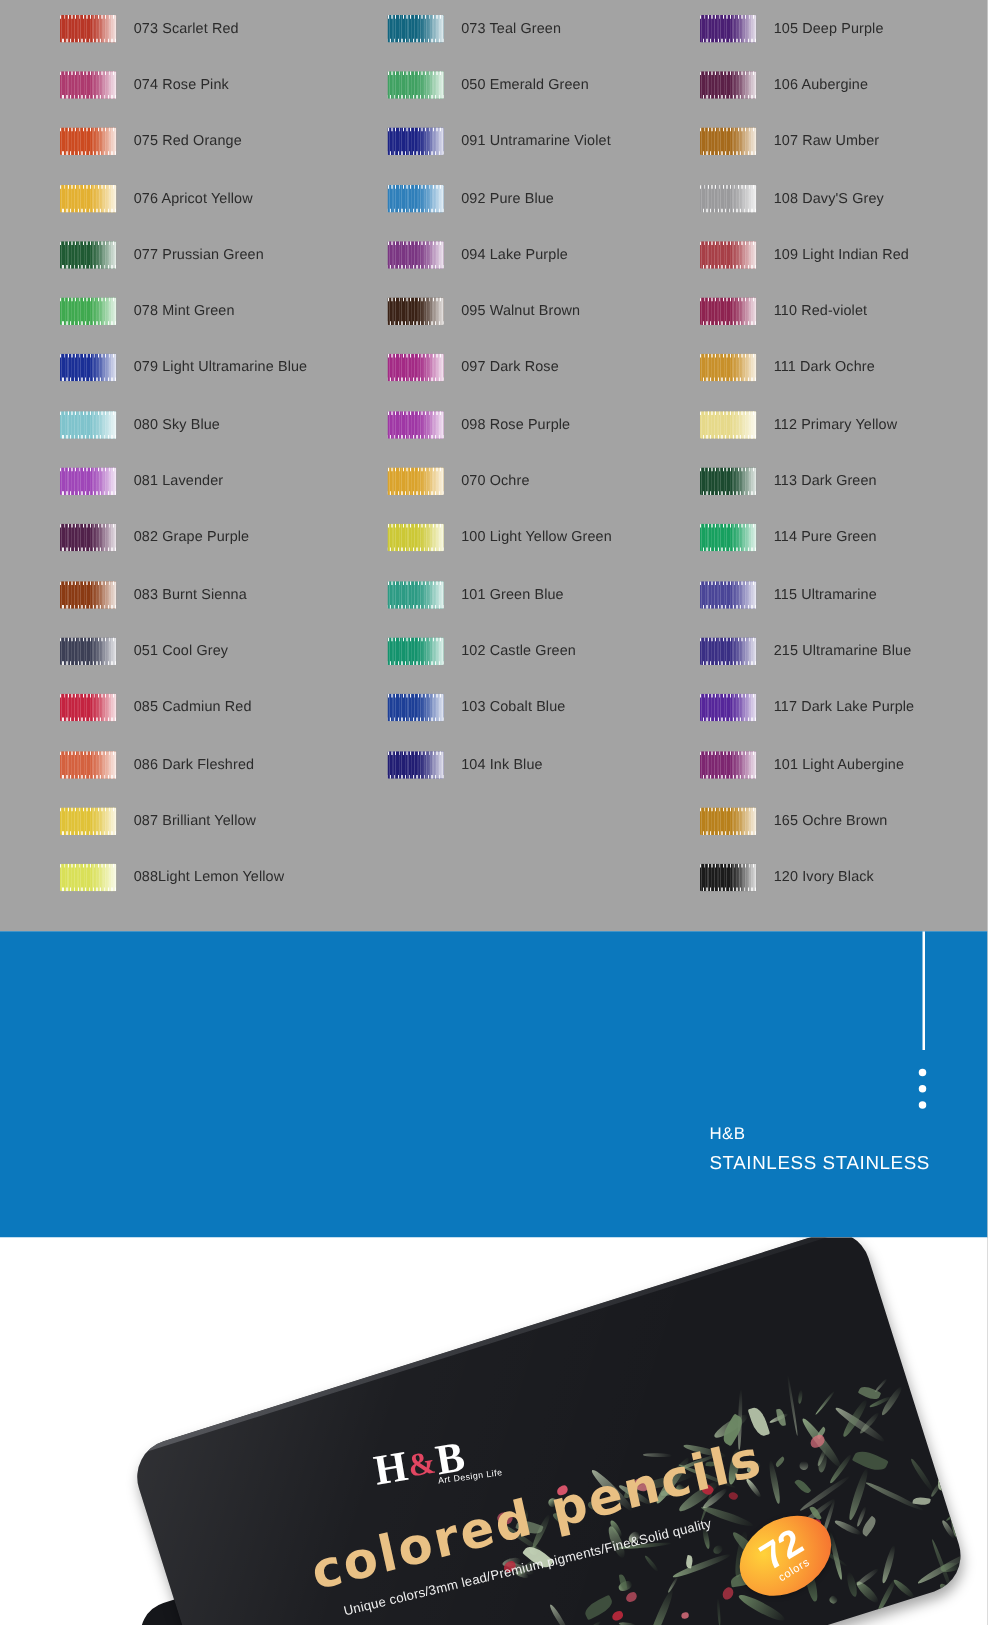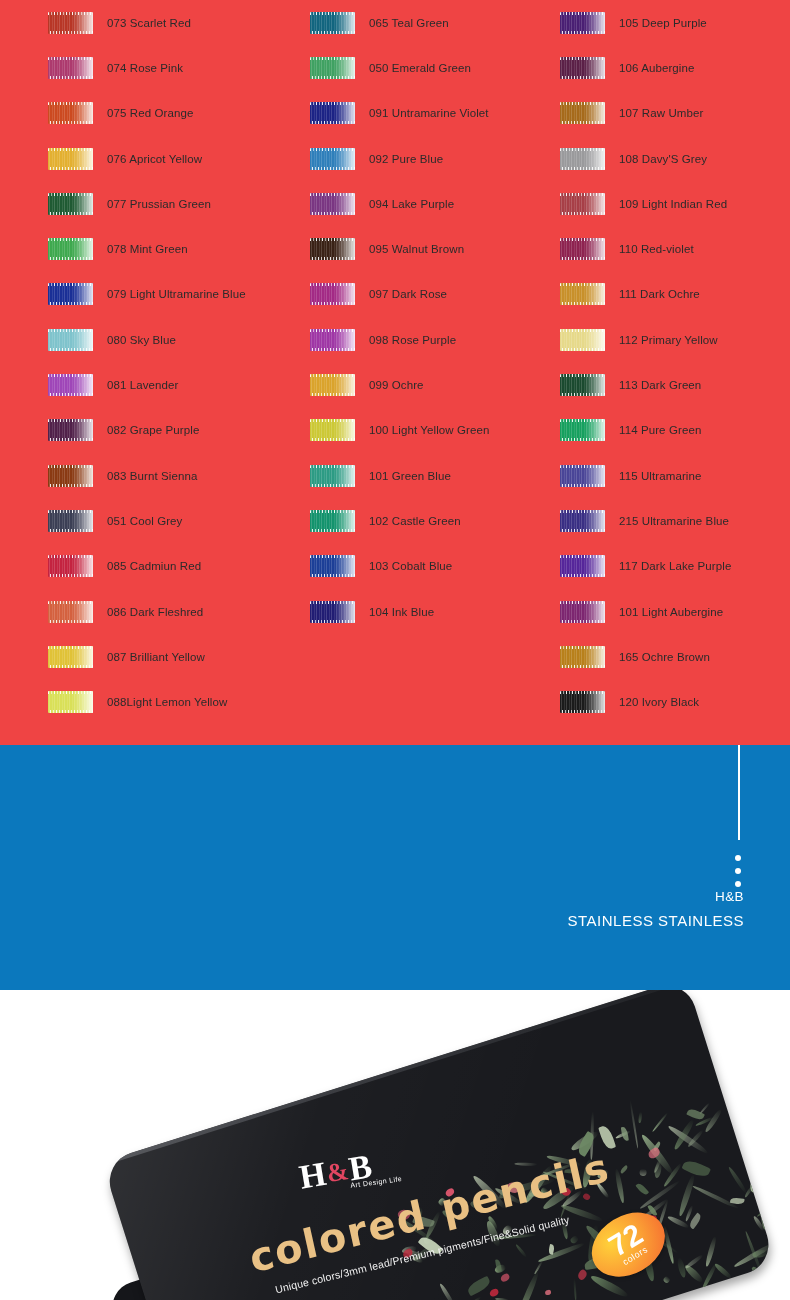--- a/index.html
+++ b/index.html
@@ -7,21 +7,21 @@
     width:790px;height:1300px;
     background:#ffffff;
     font-family:"Liberation Sans",sans-serif;
     overflow:hidden;
     position:relative;
   }
 
   
   #swatch-chart{
     position:absolute;left:0;top:0;width:790px;height:745px;
-    background:#ef4444;
+    background:#a3a3a3;
   }
   .chart-col{
     position:absolute;top:0;
   }
   #col-1{left:48px;width:250px;}
   #col-2{left:310px;width:250px;}
   #col-3{left:560px;width:230px;}
 
   .swatch-row{
     display:flex;align-items:center;
@@ -92,22 +92,22 @@
     background:#ffffff;
   }
   .banner-dot{
     position:absolute;left:735px;width:6px;height:6px;
     border-radius:50%;background:#ffffff;
   }
   #banner-dot-1{top:110px;}
   #banner-dot-2{top:123px;}
   #banner-dot-3{top:136px;}
   #banner-text{
-    position:absolute;right:46px;top:140px;
-    text-align:right;color:#ffffff;
+    position:absolute;right:46px;top:150px;
+    color:#ffffff;
   }
   #banner-brand{
     font-size:13.5px;letter-spacing:.4px;line-height:24px;
   }
   #banner-subtitle{
     font-size:15px;letter-spacing:.5px;line-height:24px;
   }
 
   
   #product-photo{
@@ -385,21 +385,21 @@
     </div>
   <div class="chart-col" id="col-2">
       <div class="swatch-row">
         <div class="swatch">
           <div class="base" style="background: rgb(18, 101, 127);"></div>
           <div class="streaks"></div>
           <div class="rough-top"></div>
           <div class="rough-bot"></div>
           <div class="fade"></div>
         </div>
-        <div class="swatch-label">065 Teal Green</div>
+        <div class="swatch-label">073 Teal Green</div>
       </div>
       <div class="swatch-row">
         <div class="swatch">
           <div class="base" style="background: rgb(64, 161, 98);"></div>
           <div class="streaks"></div>
           <div class="rough-top"></div>
           <div class="rough-bot"></div>
           <div class="fade"></div>
         </div>
         <div class="swatch-label">050 Emerald Green</div>
@@ -465,21 +465,21 @@
         <div class="swatch-label">098 Rose Purple</div>
       </div>
       <div class="swatch-row">
         <div class="swatch">
           <div class="base" style="background: rgb(218, 163, 44);"></div>
           <div class="streaks"></div>
           <div class="rough-top"></div>
           <div class="rough-bot"></div>
           <div class="fade"></div>
         </div>
-        <div class="swatch-label">099 Ochre</div>
+        <div class="swatch-label">070 Ochre</div>
       </div>
       <div class="swatch-row">
         <div class="swatch">
           <div class="base" style="background: rgb(204, 200, 54);"></div>
           <div class="streaks"></div>
           <div class="rough-top"></div>
           <div class="rough-bot"></div>
           <div class="fade"></div>
         </div>
         <div class="swatch-label">100 Light Yellow Green</div>

